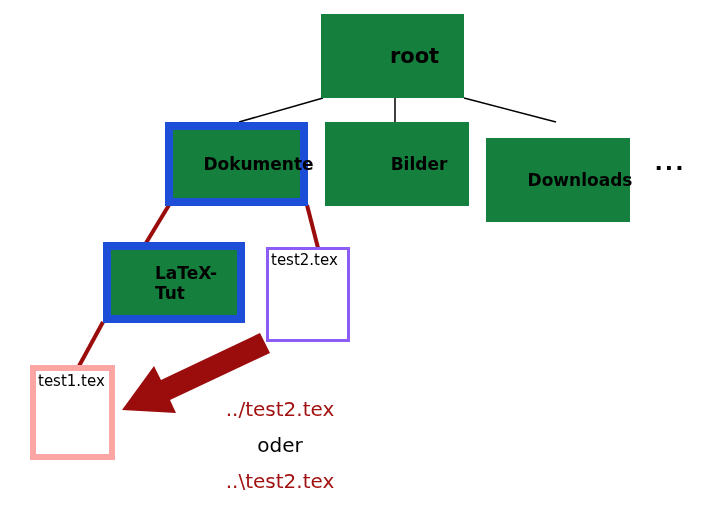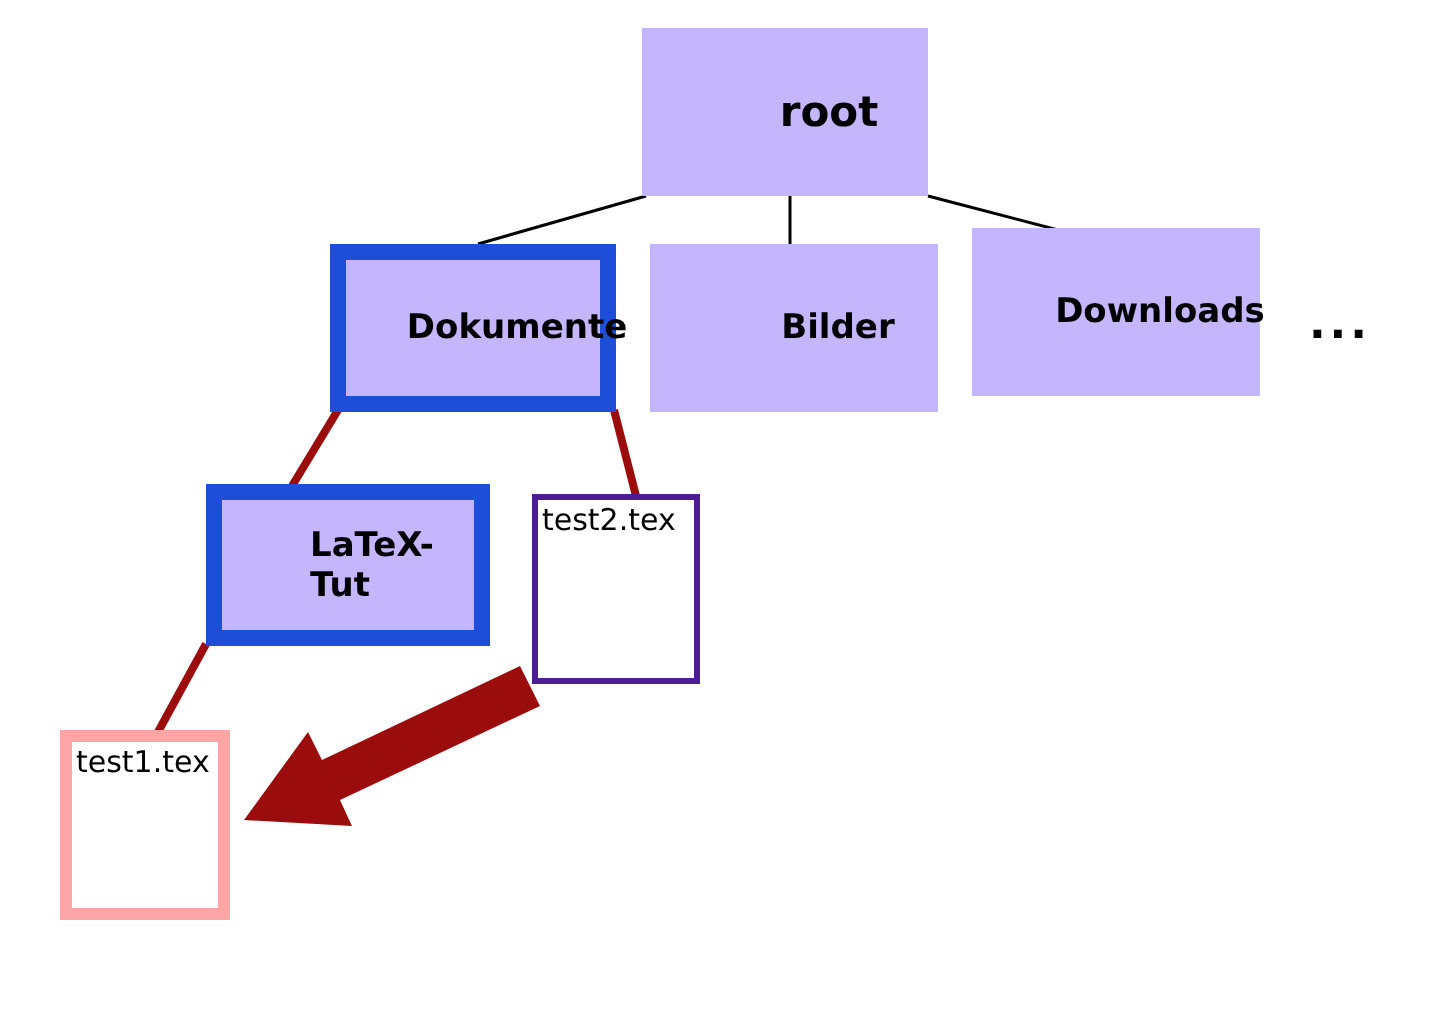--- a/index.html
+++ b/index.html
@@ -24,40 +24,40 @@
     position: absolute;
     box-sizing: border-box;
     display: flex;
     align-items: center;
     justify-content: center;
     font-weight: bold;
     font-size: 17px;
     color: #000000;
   }
   .folder {
-    background: #c4b5fd;
+    background: #15803d;
     padding-left: 44px;
   }
   .folder.hl {
     border: 8px solid #1d4ed8;
   }
   .file {
     background: #ffffff;
     display: block;
     font-weight: normal;
     font-size: 15px;
     padding: 1px 0 0 2px;
   }
-  .file.red { border: 3px solid #4c1d95; }
+  .file.red { border: 3px solid #8b5cf6; }
   .file.gray { border: 6px solid #fca5a5; }
 
   #node-root      { left: 321px; top: 14px;  width: 143px; height: 84px; font-size: 21px; }
   #node-dokumente { left: 165px; top: 122px; width: 143px; height: 84px; }
   #node-bilder    { left: 325px; top: 122px; width: 144px; height: 84px; }
-  #node-downloads { left: 486px; top: 114px; width: 144px; height: 84px; }
+  #node-downloads { left: 486px; top: 138px; width: 144px; height: 84px; }
   #node-latex-tut { left: 73px;  top: 242px; width: 142px; height: 81px; margin-left: 30px; }
   #node-test2     { left: 266px; top: 247px; width: 84px;  height: 95px; }
   #node-test1     { left: 30px;  top: 365px; width: 85px;  height: 95px; }
 
   .ellipsis {
     position: absolute;
     left: 650px;
     top: 150px;
     width: 40px;
     text-align: center;
@@ -124,14 +124,19 @@
   </div>
 
   <div class="node file red" id="node-test2">
     <span>test2.tex</span>
   </div>
 
   <div class="node file gray" id="node-test1">
     <span>test1.tex</span>
   </div>
 
+  <div class="caption">
+    <div class="red-text">../test2.tex</div>
+    <div class="black-text">oder</div>
+    <div class="red-text">..\test2.tex</div>
+  </div>
 
 </div>
 
 </body></html>

